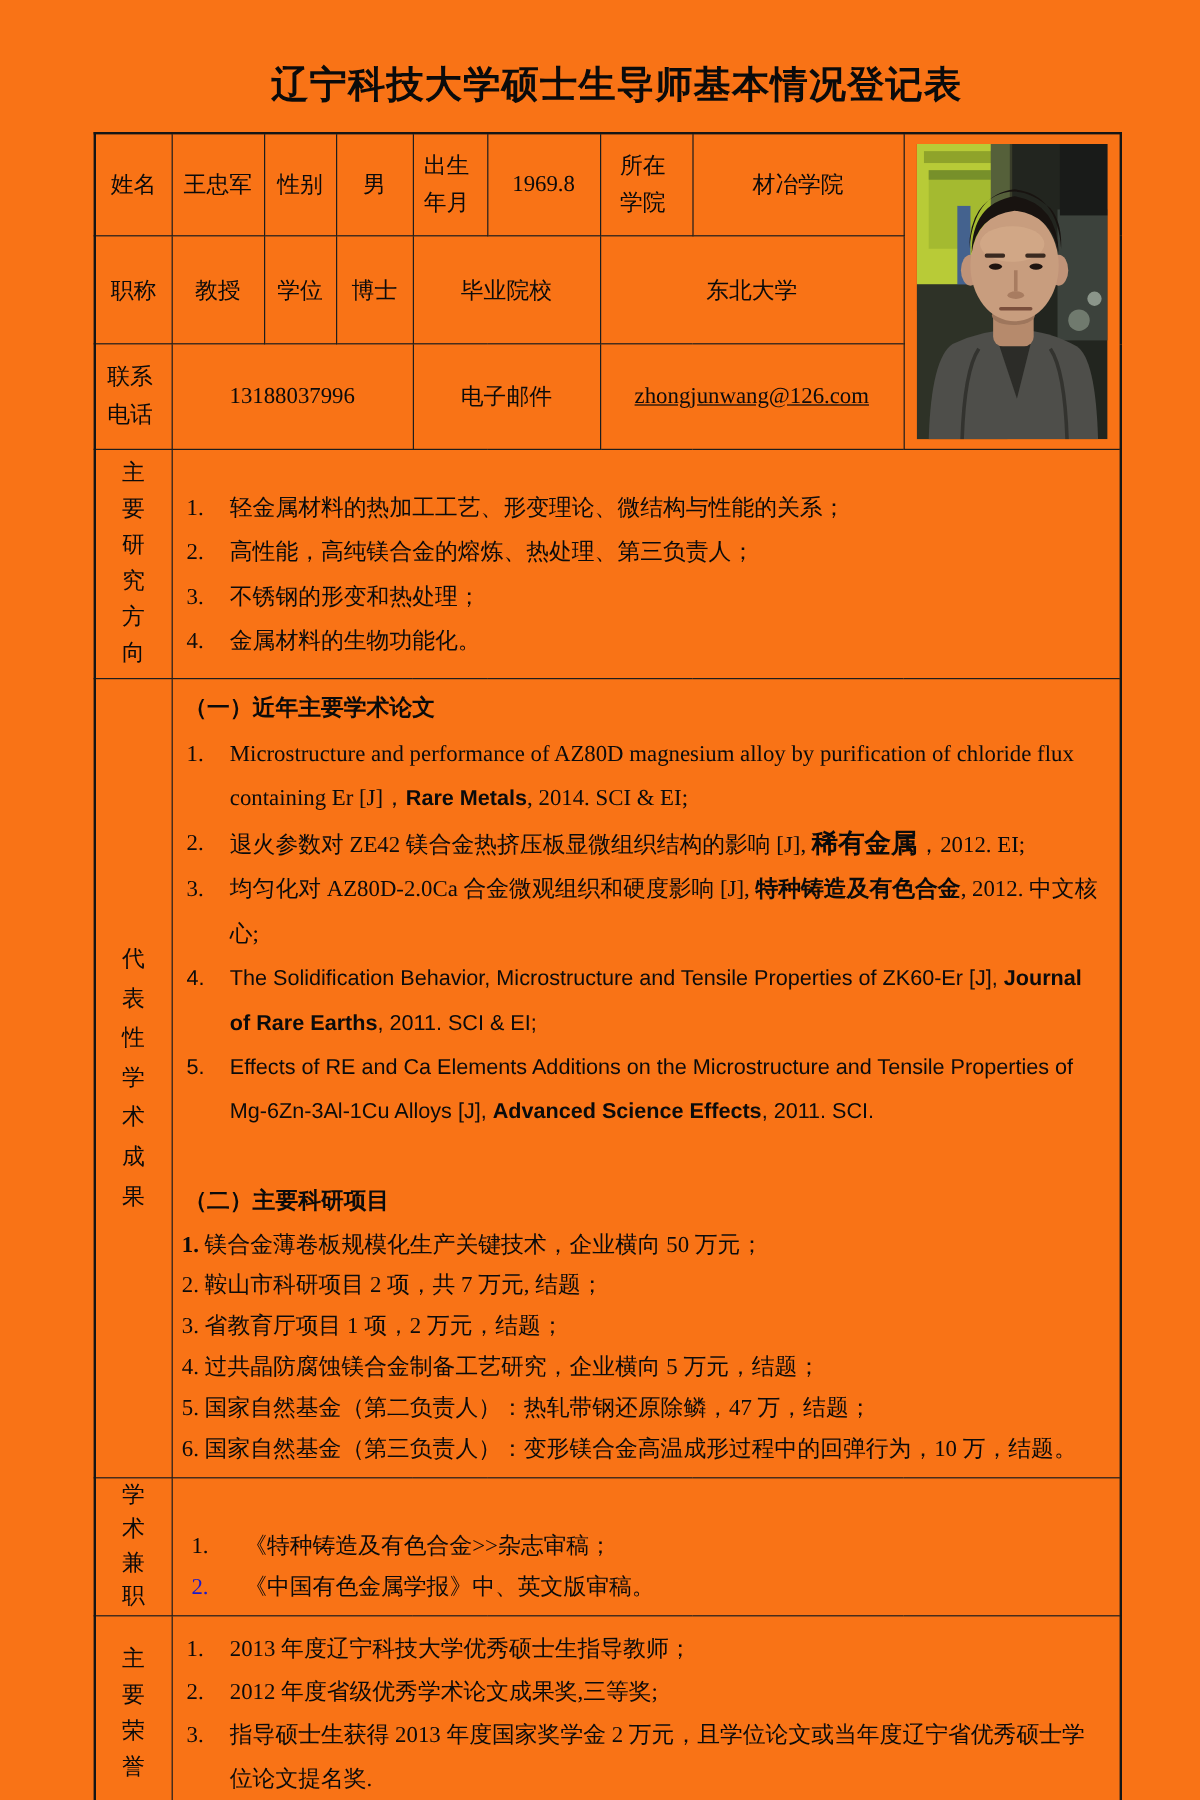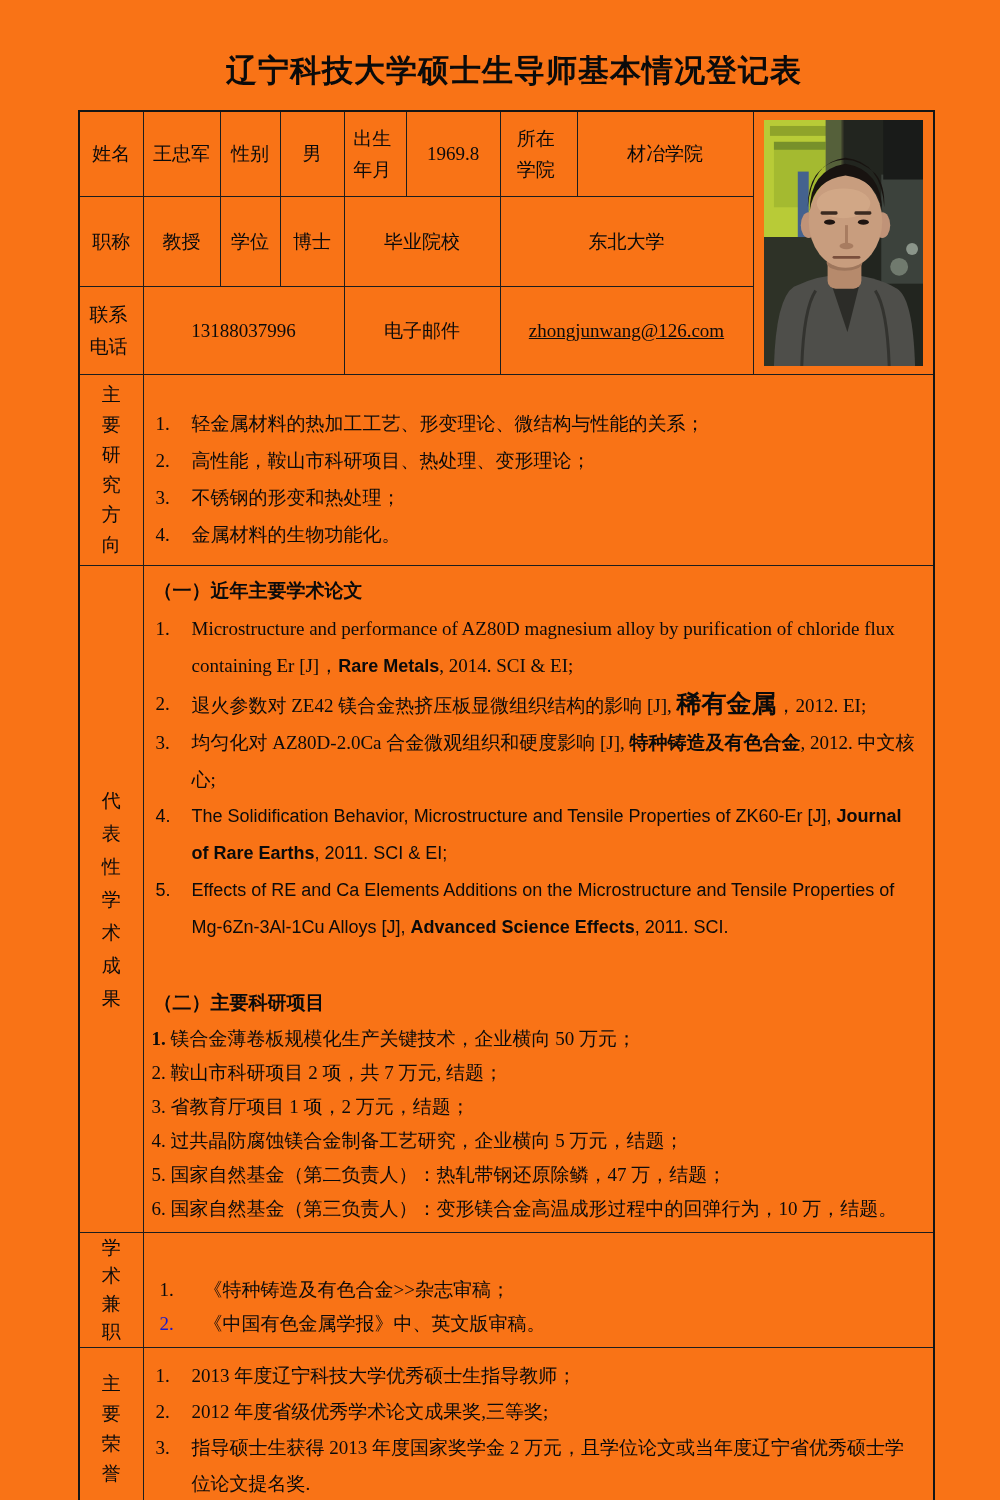--- a/index.html
+++ b/index.html
@@ -139,21 +139,21 @@
             <div>主要研究方向</div>
           </td>
       <td class="content" colspan="8">
         <div class="research-list">
           <div class="li">
                 <span class="n">1.</span>
                 <span class="t">轻金属材料的热加工工艺、形变理论、微结构与性能的关系；</span>
               </div>
           <div class="li">
                 <span class="n">2.</span>
-                <span class="t">高性能，鞍山市科研项目、热处理、变形理论；</span>
+                <span class="t">高性能，高纯镁合金的熔炼、热处理、第三负责人；</span>
               </div>
           <div class="li">
                 <span class="n">3.</span>
                 <span class="t">不锈钢的形变和热处理；</span>
               </div>
           <div class="li">
                 <span class="n">4.</span>
                 <span class="t">金属材料的生物功能化。</span>
               </div>
         </div>
@@ -166,21 +166,21 @@
           </td>
       <td class="content" colspan="8">
         <div class="sec-head">（一）近年主要学术论文</div>
         <div class="papers">
           <div class="li">
             <span class="n">1.</span>
             <span class="t"><span>Microstructure and performance of AZ80D magnesium alloy by purification of chloride flux containing Er [J]，</span><span class="jname">Rare Metals</span><span>, 2014. SCI &amp; EI;</span></span>
           </div>
           <div class="li">
             <span class="n">2.</span>
-            <span class="t"><span>退火参数对 ZE42 镁合金热挤压板显微组织结构的影响  [J], </span><span class="jname" style="font-family:'Liberation Serif','DejaVu Serif',serif;font-size:25px;">稀有金属</span><span>，2012. EI;</span></span>
+            <span class="t"><span>退火参数对 ZE42 镁合金热挤压板显微组织结构的影响  [J], </span><span class="jname" style="font-family:'Liberation Serif','DejaVu Serif',serif;font-size:22px;">稀有金属</span><span>，2012. EI;</span></span>
           </div>
           <div class="li">
             <span class="n">3.</span>
             <span class="t"><span>均匀化对 AZ80D-2.0Ca 合金微观组织和硬度影响  [J], </span><span class="jname" style="font-family:'Liberation Serif','DejaVu Serif',serif;font-size:19px;">特种铸造及有色合金</span><span>, 2012.  中文核心;</span></span>
           </div>
           <div class="li paper-sans">
             <span class="n">4.</span>
             <span class="t"><span>The Solidification Behavior, Microstructure and Tensile Properties of ZK60-Er [J], </span><span class="jname">Journal of Rare Earths</span><span>, 2011. SCI &amp; EI;</span></span>
           </div>
           <div class="li paper-sans">

